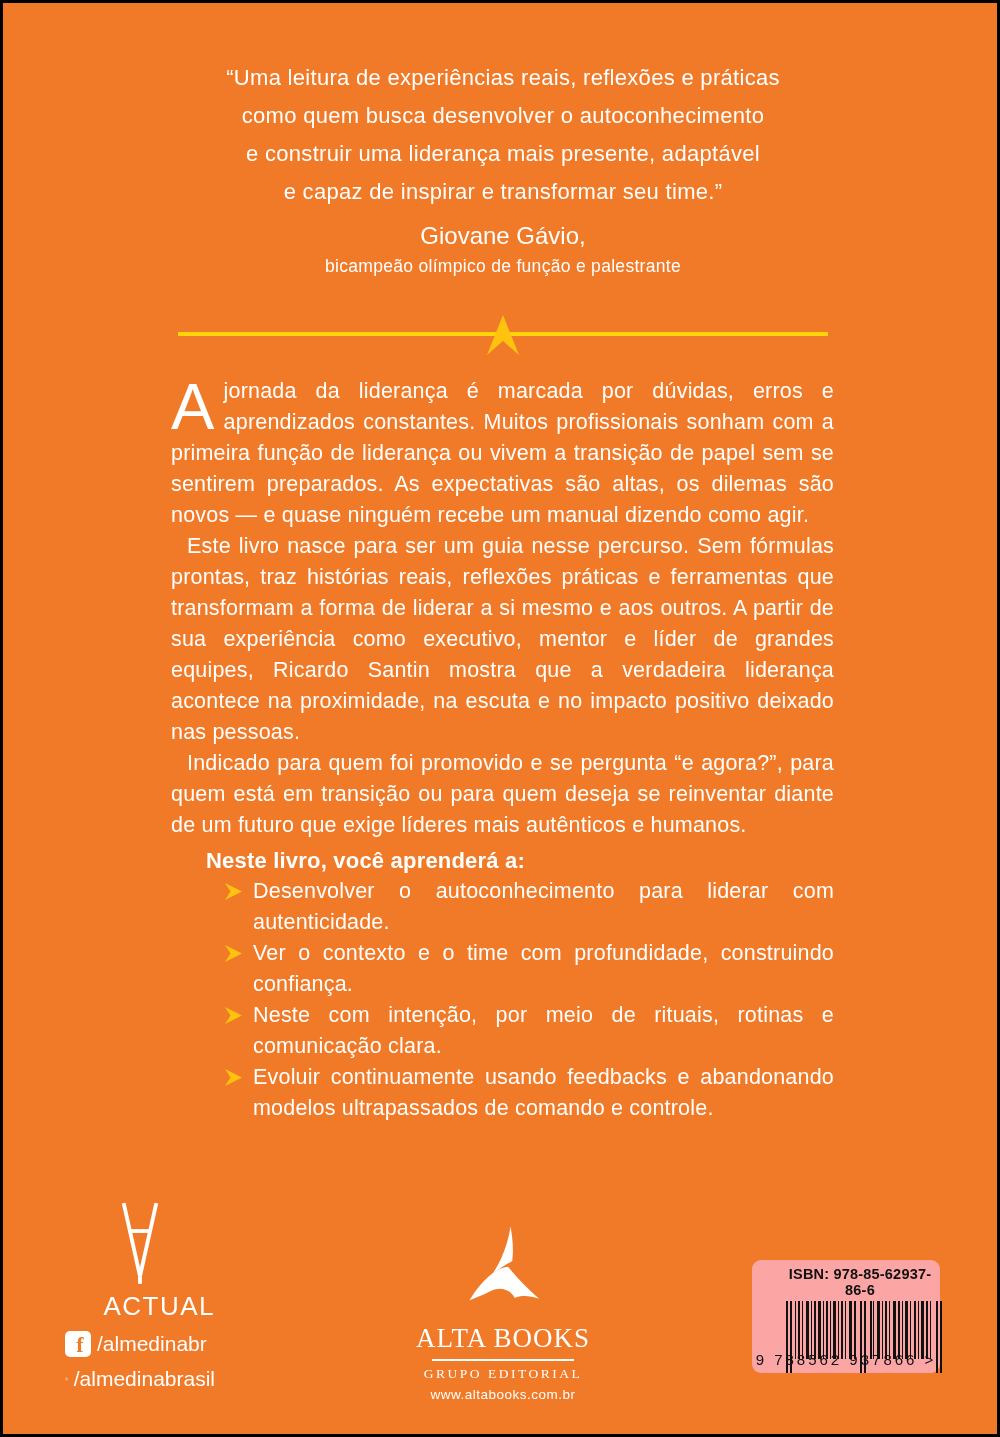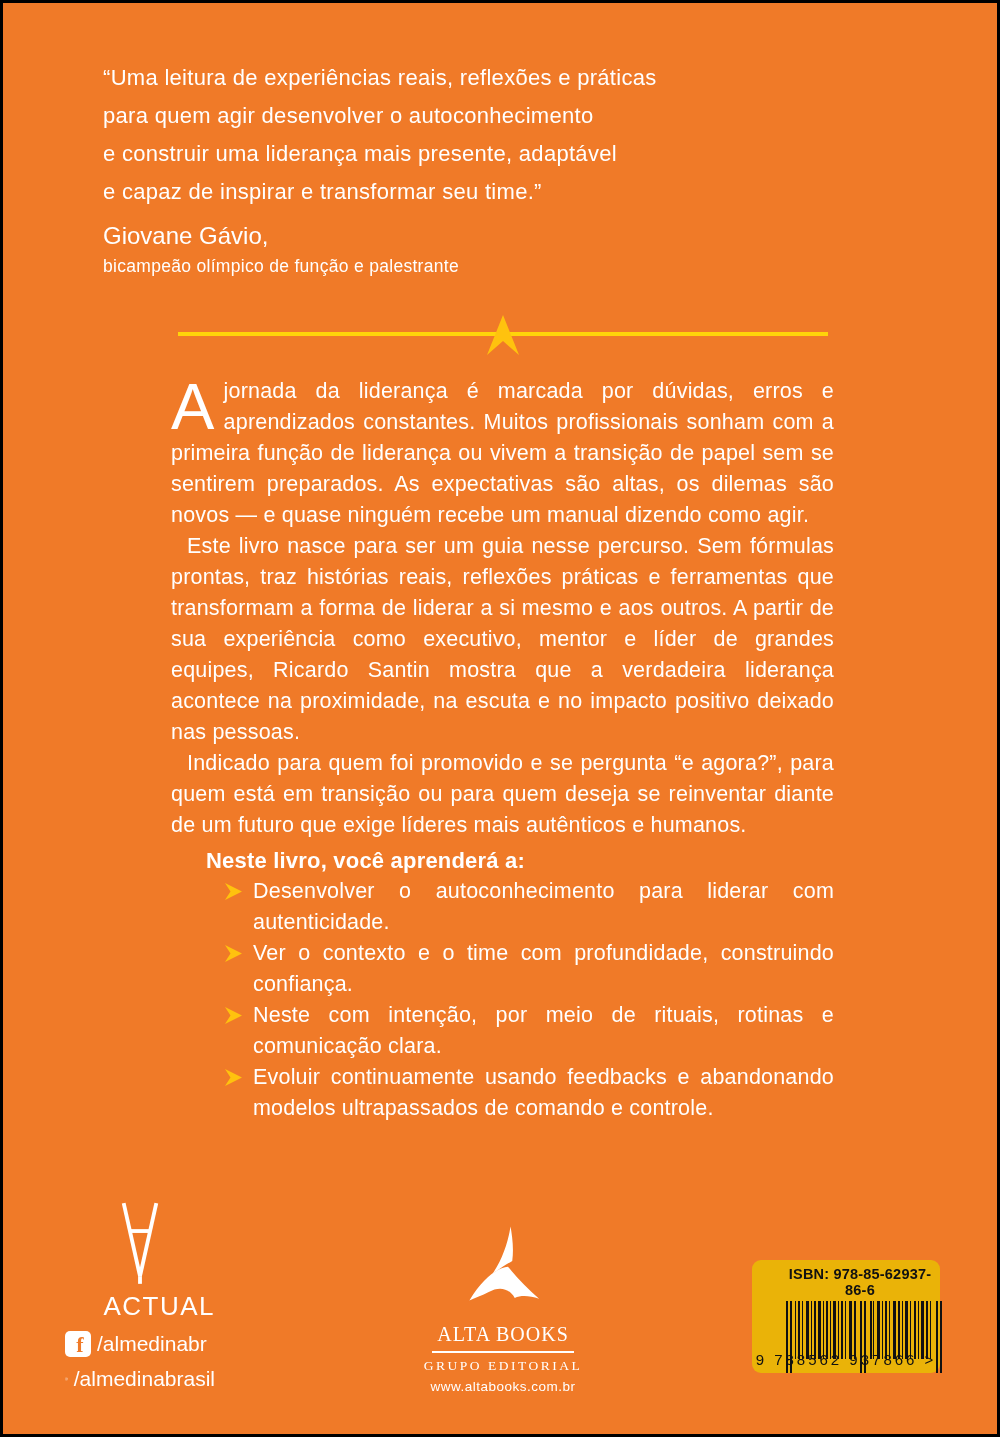--- a/index.html
+++ b/index.html
@@ -3,21 +3,21 @@
 <meta charset="utf-8">
 <style>
   html,body { margin:0; padding:0; background:#222; }
   .cover {
     position:relative; width:1000px; height:1437px;
     background:#F07A28; border:3px solid #000; box-sizing:border-box;
     font-family:"Liberation Sans", sans-serif; color:#ffffff; overflow:hidden;
   }
 
   
-  .quote-block { position:absolute; top:56px; left:100px; width:800px; text-align:left; }
+  .quote-block { position:absolute; top:56px; left:100px; width:800px; text-align:center; }
   .quote-line  { font-size:22px; line-height:38px; letter-spacing:0.3px; }
   .quote-author{ margin-top:10px; font-size:24px; font-weight:normal; line-height:30px; }
   .quote-role  { font-size:17.5px; line-height:24px; margin-top:3px; letter-spacing:0.3px; }
 
   
   .divider { position:absolute; top:312px; left:175px; width:650px; height:44px; }
   .divider-line { position:absolute; top:17px; left:0; right:0; height:3.5px; background:#FFD40A; }
   .divider-arrow { position:absolute; left:50%; top:0; transform:translateX(-50%); }
 
   
@@ -38,43 +38,43 @@
   
   .footer-actual { position:absolute; left:62px; top:1198px; width:150px; }
   .actual-mark { display:block; margin:0 auto; }
   .actual-name { text-align:right; font-size:26px; letter-spacing:1.5px; margin-top:4px; font-weight:400; }
   .social-row  { display:flex; align-items:center; gap:6px; margin-top:9px; font-size:21px; }
   .social-row:first-of-type { margin-top:13px; }
 
   
   .footer-alta { position:absolute; left:405px; top:1218px; width:190px; text-align:center; }
   .alta-mark { display:block; margin:0 auto; }
-  .alta-name { font-family:"Liberation Serif", serif; font-size:20px; letter-spacing:1px;
+  .alta-name { font-family:"Liberation Serif", serif; font-size:27px; letter-spacing:1px;
                margin-top:12px; white-space:nowrap; }
   .alta-rule { height:2px; background:#fff; width:142px; margin:5px auto 5px; }
   .alta-sub  { font-family:"Liberation Serif", serif; font-size:13.5px; letter-spacing:2.5px; white-space:nowrap; }
   .alta-web  { font-size:13.5px; margin-top:5px; letter-spacing:0.5px; }
 
   
   .barcode { position:absolute; left:749px; top:1257px; width:188px; height:113px;
-             background:#eab308; border-radius:9px; color:#111; text-align:center;
+             background:#fca5a5; border-radius:9px; color:#111; text-align:center;
              padding-top:6px; box-sizing:border-box;padding-left:28px; }
   .barcode-isbn { font-size:14.5px; font-weight:bold; letter-spacing:0.2px; }
   .barcode-bars { display:block; margin:3px auto 0; }
   .barcode-digits { position:absolute; left:0; right:0; bottom:5px;
                     font-size:15px; letter-spacing:3px; font-weight:400; }
 </style>
 </head>
 <body>
 
 <div class="cover">
 
   <section class="quote-block">
     <div class="quote-line">“Uma leitura de experiências reais, reflexões e práticas</div>
-    <div class="quote-line">para quem agir desenvolver o autoconhecimento</div>
+    <div class="quote-line">como quem busca desenvolver o autoconhecimento</div>
     <div class="quote-line">e construir uma liderança mais presente, adaptável</div>
     <div class="quote-line">e capaz de inspirar e transformar seu time.”</div>
     <div class="quote-author">Giovane Gávio,</div>
     <div class="quote-role">bicampeão olímpico de função e palestrante</div>
   </section>
 
   <div class="divider">
     <div class="divider-line"></div>
     <svg class="divider-arrow" width="44" height="40" viewBox="0 0 44 40">
       <polygon points="22,0 38,40 22,26 6,40" fill="#FFC20E"></polygon>

